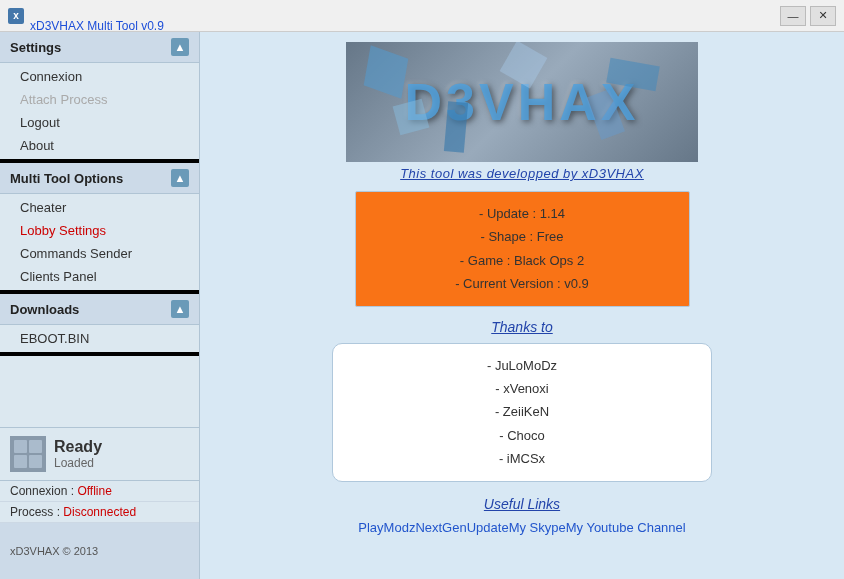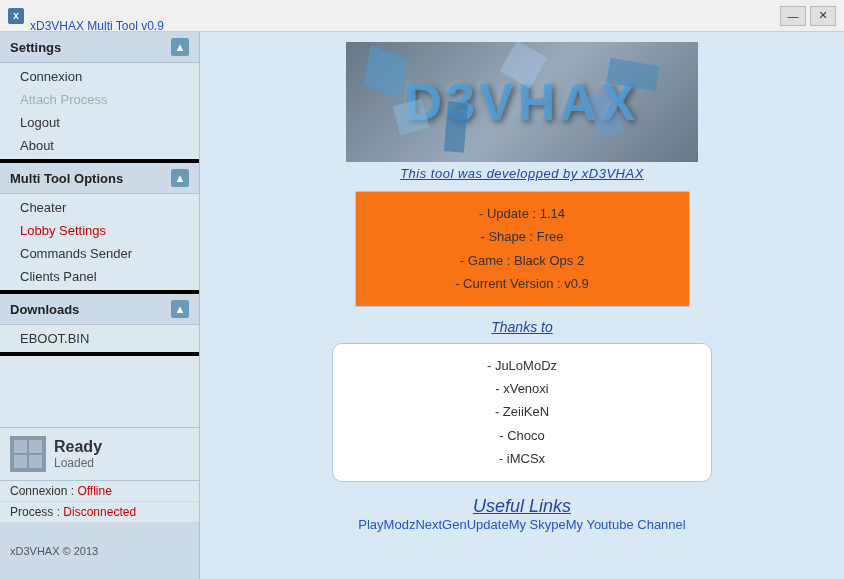--- a/index.html
+++ b/index.html
@@ -242,24 +242,24 @@
       border-radius: 10px;
     }
     .thanks-box p {
       text-align: center;
       color: #333;
       line-height: 1.8;
       font-size: 13px;
     }
 
     .useful-links-title {
-      font-size: 18px;
+      font-size: 14px;
       color: #2244aa;
       text-decoration: underline;
-      margin-bottom: 0;
+      margin-bottom: 8px;
       font-style: italic;
     }
 
     .links-row {
       display: flex;
       align-items: center;
     }
     .link-item {
       color: #2255cc;
       text-decoration: none;

